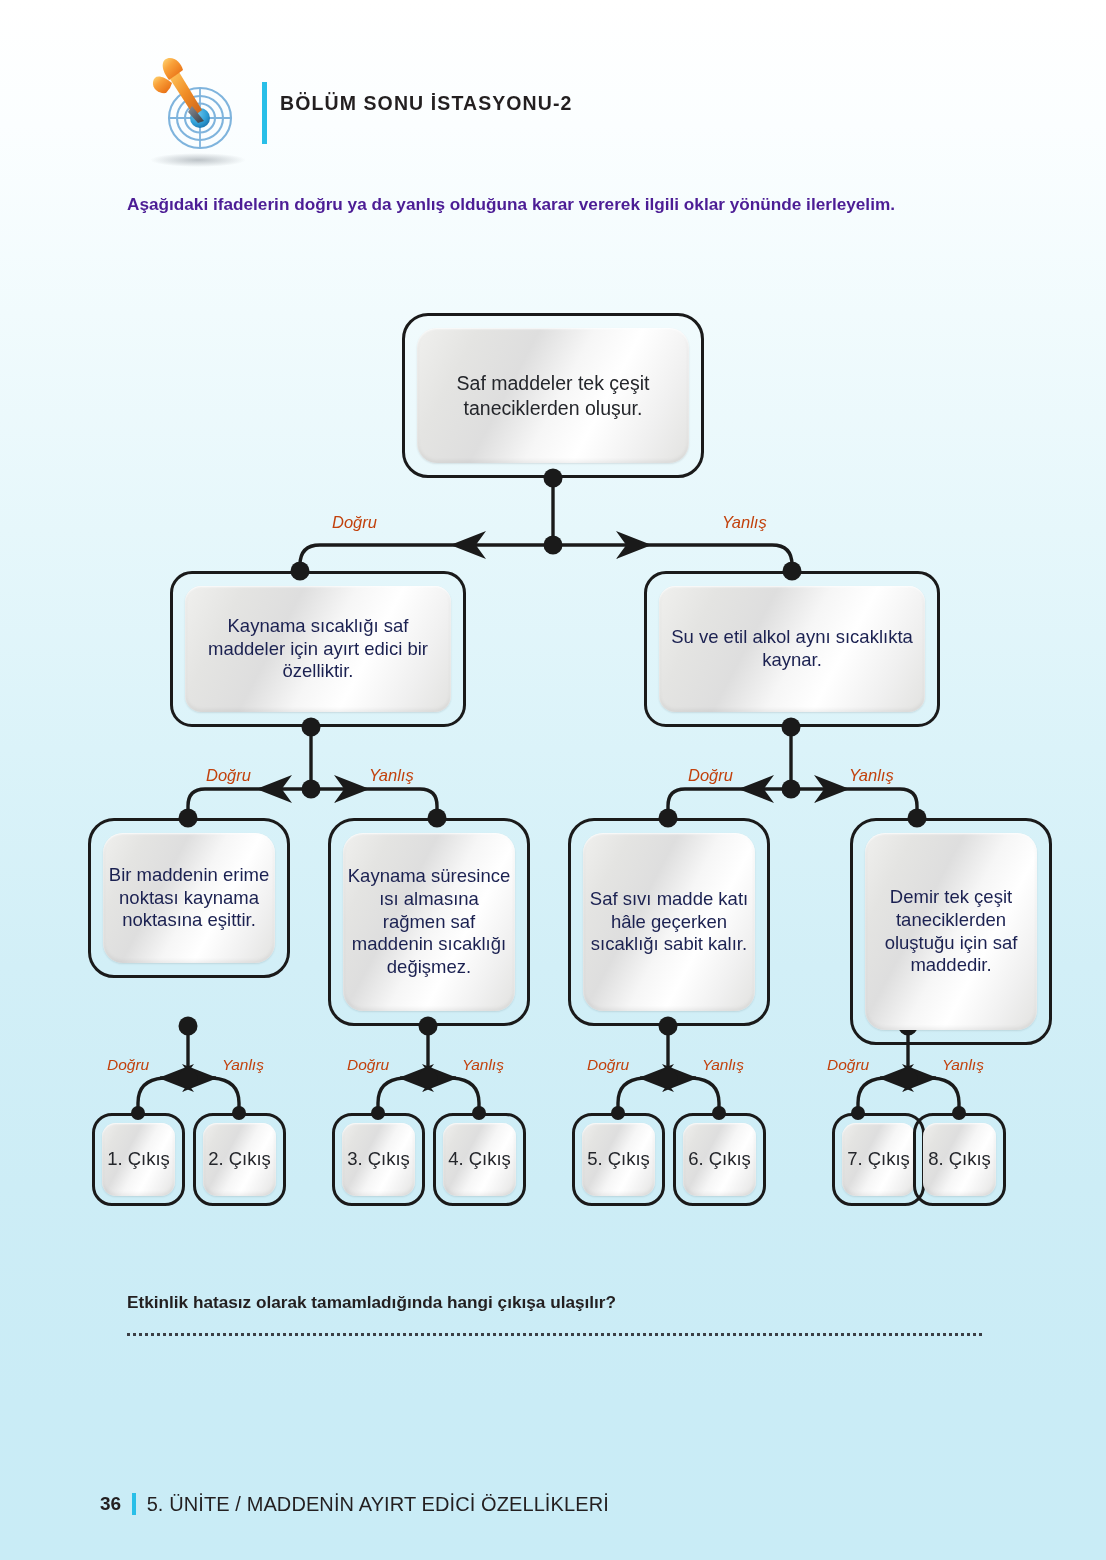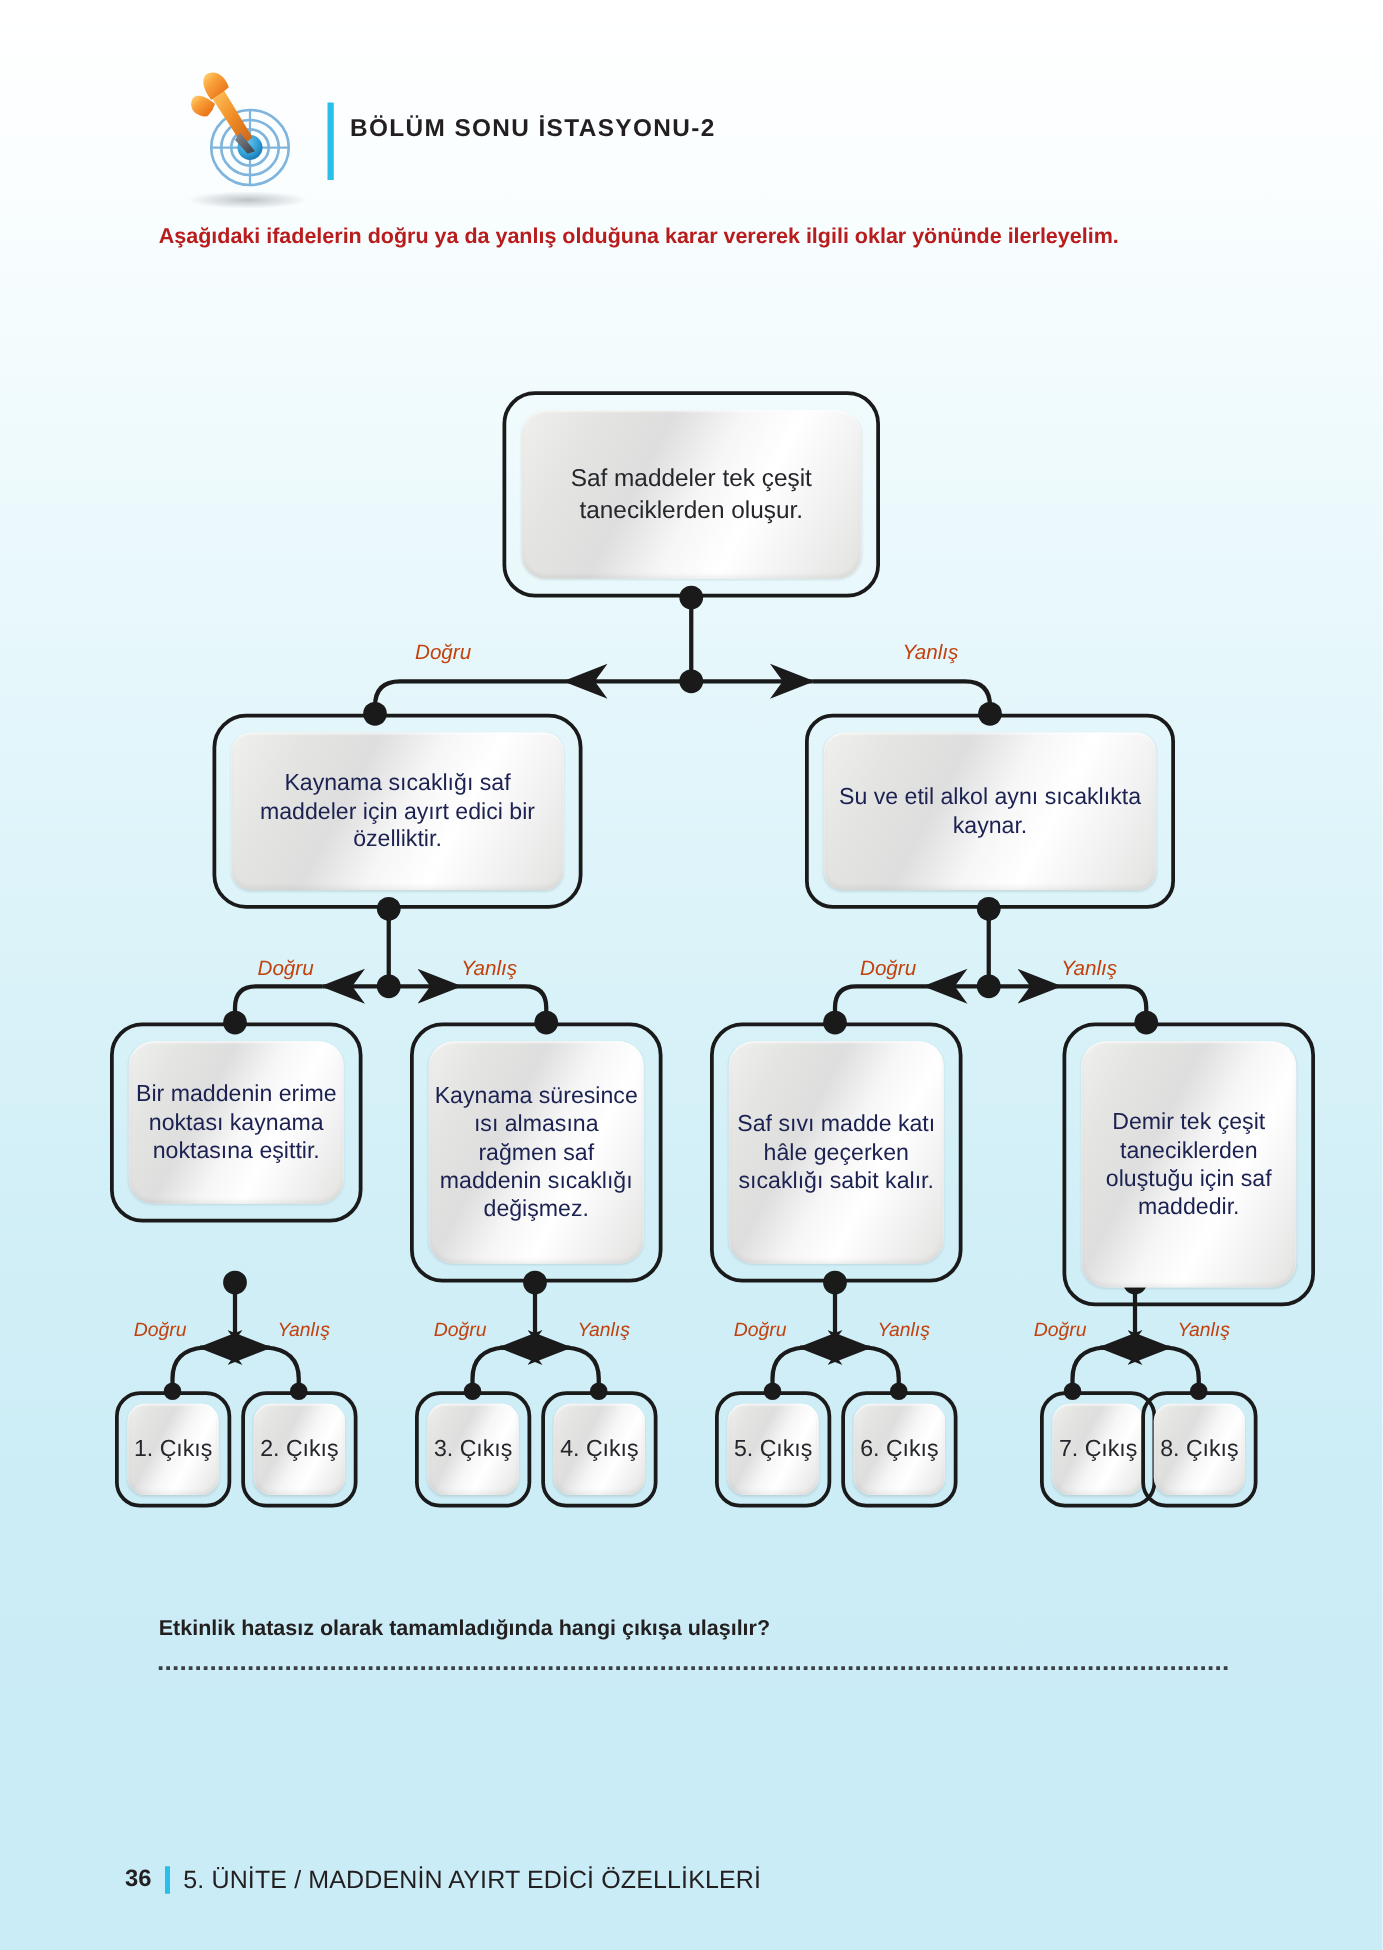--- a/index.html
+++ b/index.html
@@ -44,25 +44,25 @@
     left: 148px; top: 40px;
     font-size: 19.5px;
     font-weight: bold;
     letter-spacing: 1.1px;
     color: #231f20;
     white-space: nowrap;
   }
 
   .instruction {
     position: absolute;
-    left: 127px; top: 176px;
+    left: 127px; top: 192px;
     width: 860px;
     font-size: 17.2px;
     font-weight: bold;
-    color: #b91c1c;
+    color: #4c1d95;
     line-height: 1.45;
   }
 
   
   .chart {
     position: absolute;
     left: 0; top: 0;
     width: 1106px; height: 1560px;
     pointer-events: none;
   }
@@ -298,21 +298,21 @@
     <circle cx="908" cy="1078" r="9.5"></circle>
     <circle cx="858" cy="1113" r="7"></circle>
     <circle cx="959" cy="1113" r="7"></circle>
   </g>
 </svg>
 
 <div class="node lvl1" style="left:402px; top:313px; width:302px; height:165px;">
   <div class="inner">Saf maddeler tek çeşit taneciklerden oluşur.</div>
 </div>
 
-<div class="node lvl2" style="left:170px; top:571px; width:296px; height:156px;border-radius:27px;">
+<div class="node lvl2" style="left:170px; top:571px; width:296px; height:156px;">
   <div class="inner">Kaynama sıcaklığı saf maddeler için ayırt edici bir özelliktir.</div>
 </div>
 
 <div class="node lvl2" style="left:644px; top:571px; width:296px; height:156px;">
   <div class="inner">Su ve etil alkol aynı sıcaklıkta kaynar.</div>
 </div>
 
 <div class="node lvl3" style="left:88px; top:818px; width:202px; height:160px;">
   <div class="inner">Bir maddenin erime noktası kaynama noktasına eşittir.</div>
 </div>

